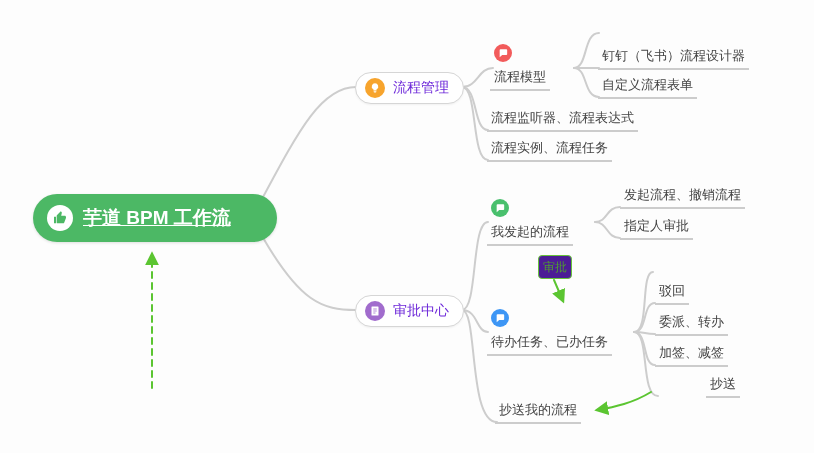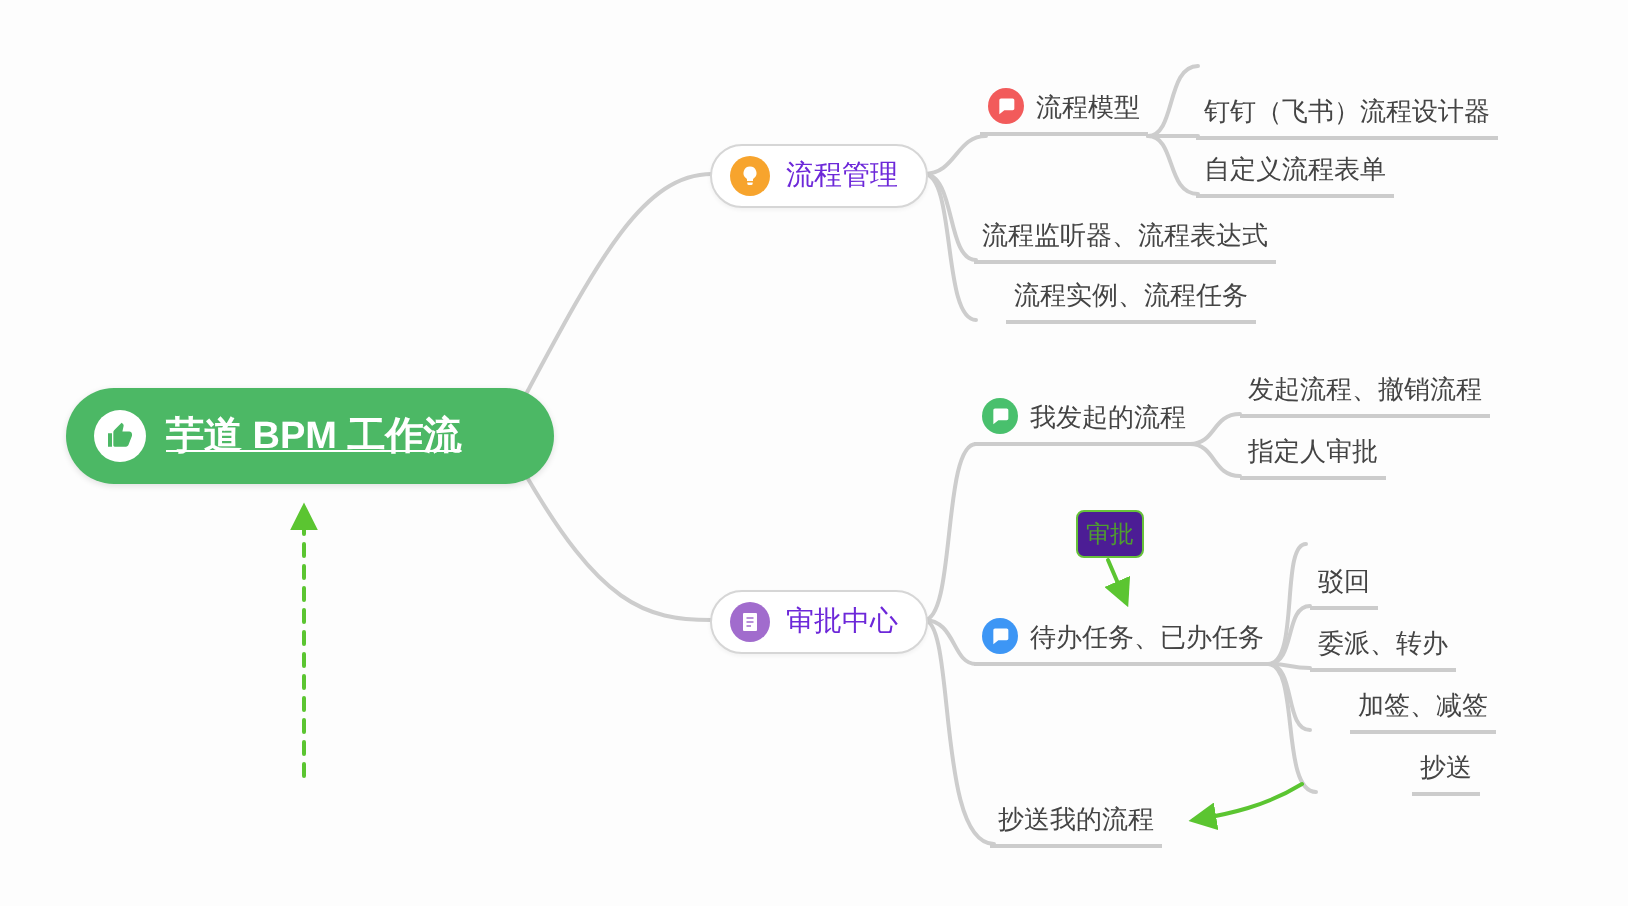--- a/index.html
+++ b/index.html
@@ -42,21 +42,21 @@
   }
 
   
   .leaf{
     position:absolute;
     font-size:13px;color:#444;line-height:17px;
     padding:0 4px 4px 4px;
     border-bottom:2px solid #ccc;
     white-space:nowrap;
   }
-  .leaf.with-icon{display:flex;align-items:center;gap:6px;}
+  .leaf.with-icon{display:flex;align-items:flex-start;gap:6px;flex-direction:column;}
 
   .icon-circle{
     border-radius:50%;
     display:flex;align-items:center;justify-content:center;
     flex:0 0 auto;
   }
   .ic-20{width:20px;height:20px;}
   .ic-18{width:18px;height:18px;}
 
   
@@ -144,21 +144,21 @@
   </div>
 
   <div class="leaf node" style="left:598px;top:76px;">
     <span>自定义流程表单</span>
   </div>
 
   <div class="leaf node" style="left:487px;top:109px;">
     <span>流程监听器、流程表达式</span>
   </div>
 
-  <div class="leaf node" style="left:503px;top:139px;">
+  <div class="leaf node" style="left:487px;top:139px;">
     <span>流程实例、流程任务</span>
   </div>
 
   <div class="boxnode node" style="left:355px;top:295px;">
     <span class="icon-circle ic-20" style="background:#a16ccd;">
       <svg width="12" height="12" viewBox="0 0 24 24">
           <path fill="#fff" d="M6 3h12a1 1 0 0 1 1 1v16a1 1 0 0 1-1 1H6a1 1 0 0 1-1-1V4a1 1 0 0 1 1-1z"></path>
           <path stroke="#a16ccd" stroke-width="1.6" fill="none" d="M8.5 8h7M8.5 12h7M8.5 16h4.5"></path>
         </svg>
     </span>
@@ -197,21 +197,21 @@
 
 
   <div class="leaf node" style="left:655px;top:282px;">
     <span>驳回</span>
   </div>
 
   <div class="leaf node" style="left:655px;top:313px;">
     <span>委派、转办</span>
   </div>
 
-  <div class="leaf node" style="left:655px;top:344px;margin-left:20px;">
+  <div class="leaf node" style="left:655px;top:344px;">
     <span>加签、减签</span>
   </div>
 
   <div class="leaf node" style="left:658px;top:375px;margin-left:48px;">
     <span>抄送</span>
   </div>
 
   <div class="leaf node" style="left:495px;top:401px;">
     <span>抄送我的流程</span>
   </div>

